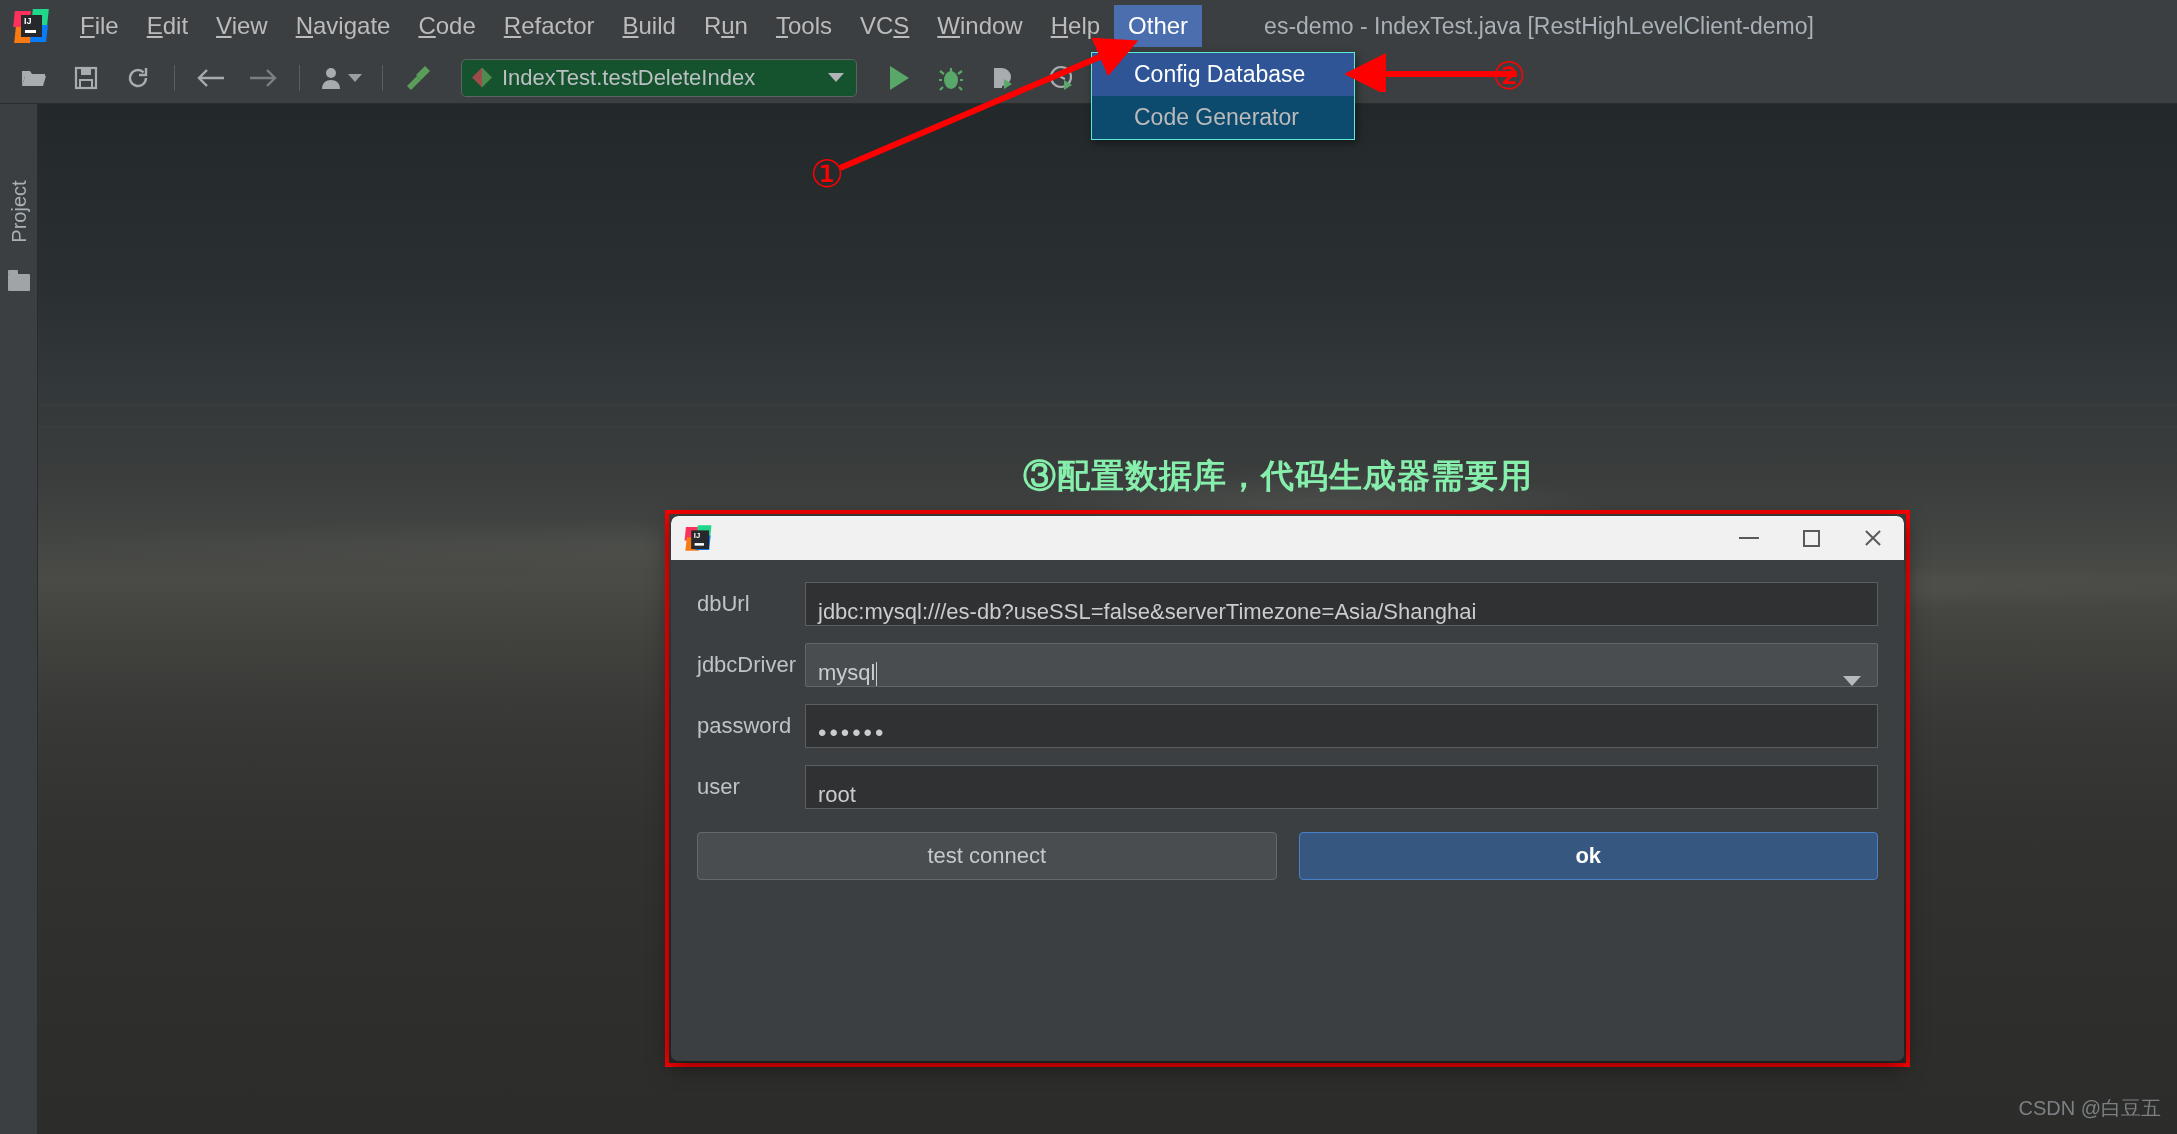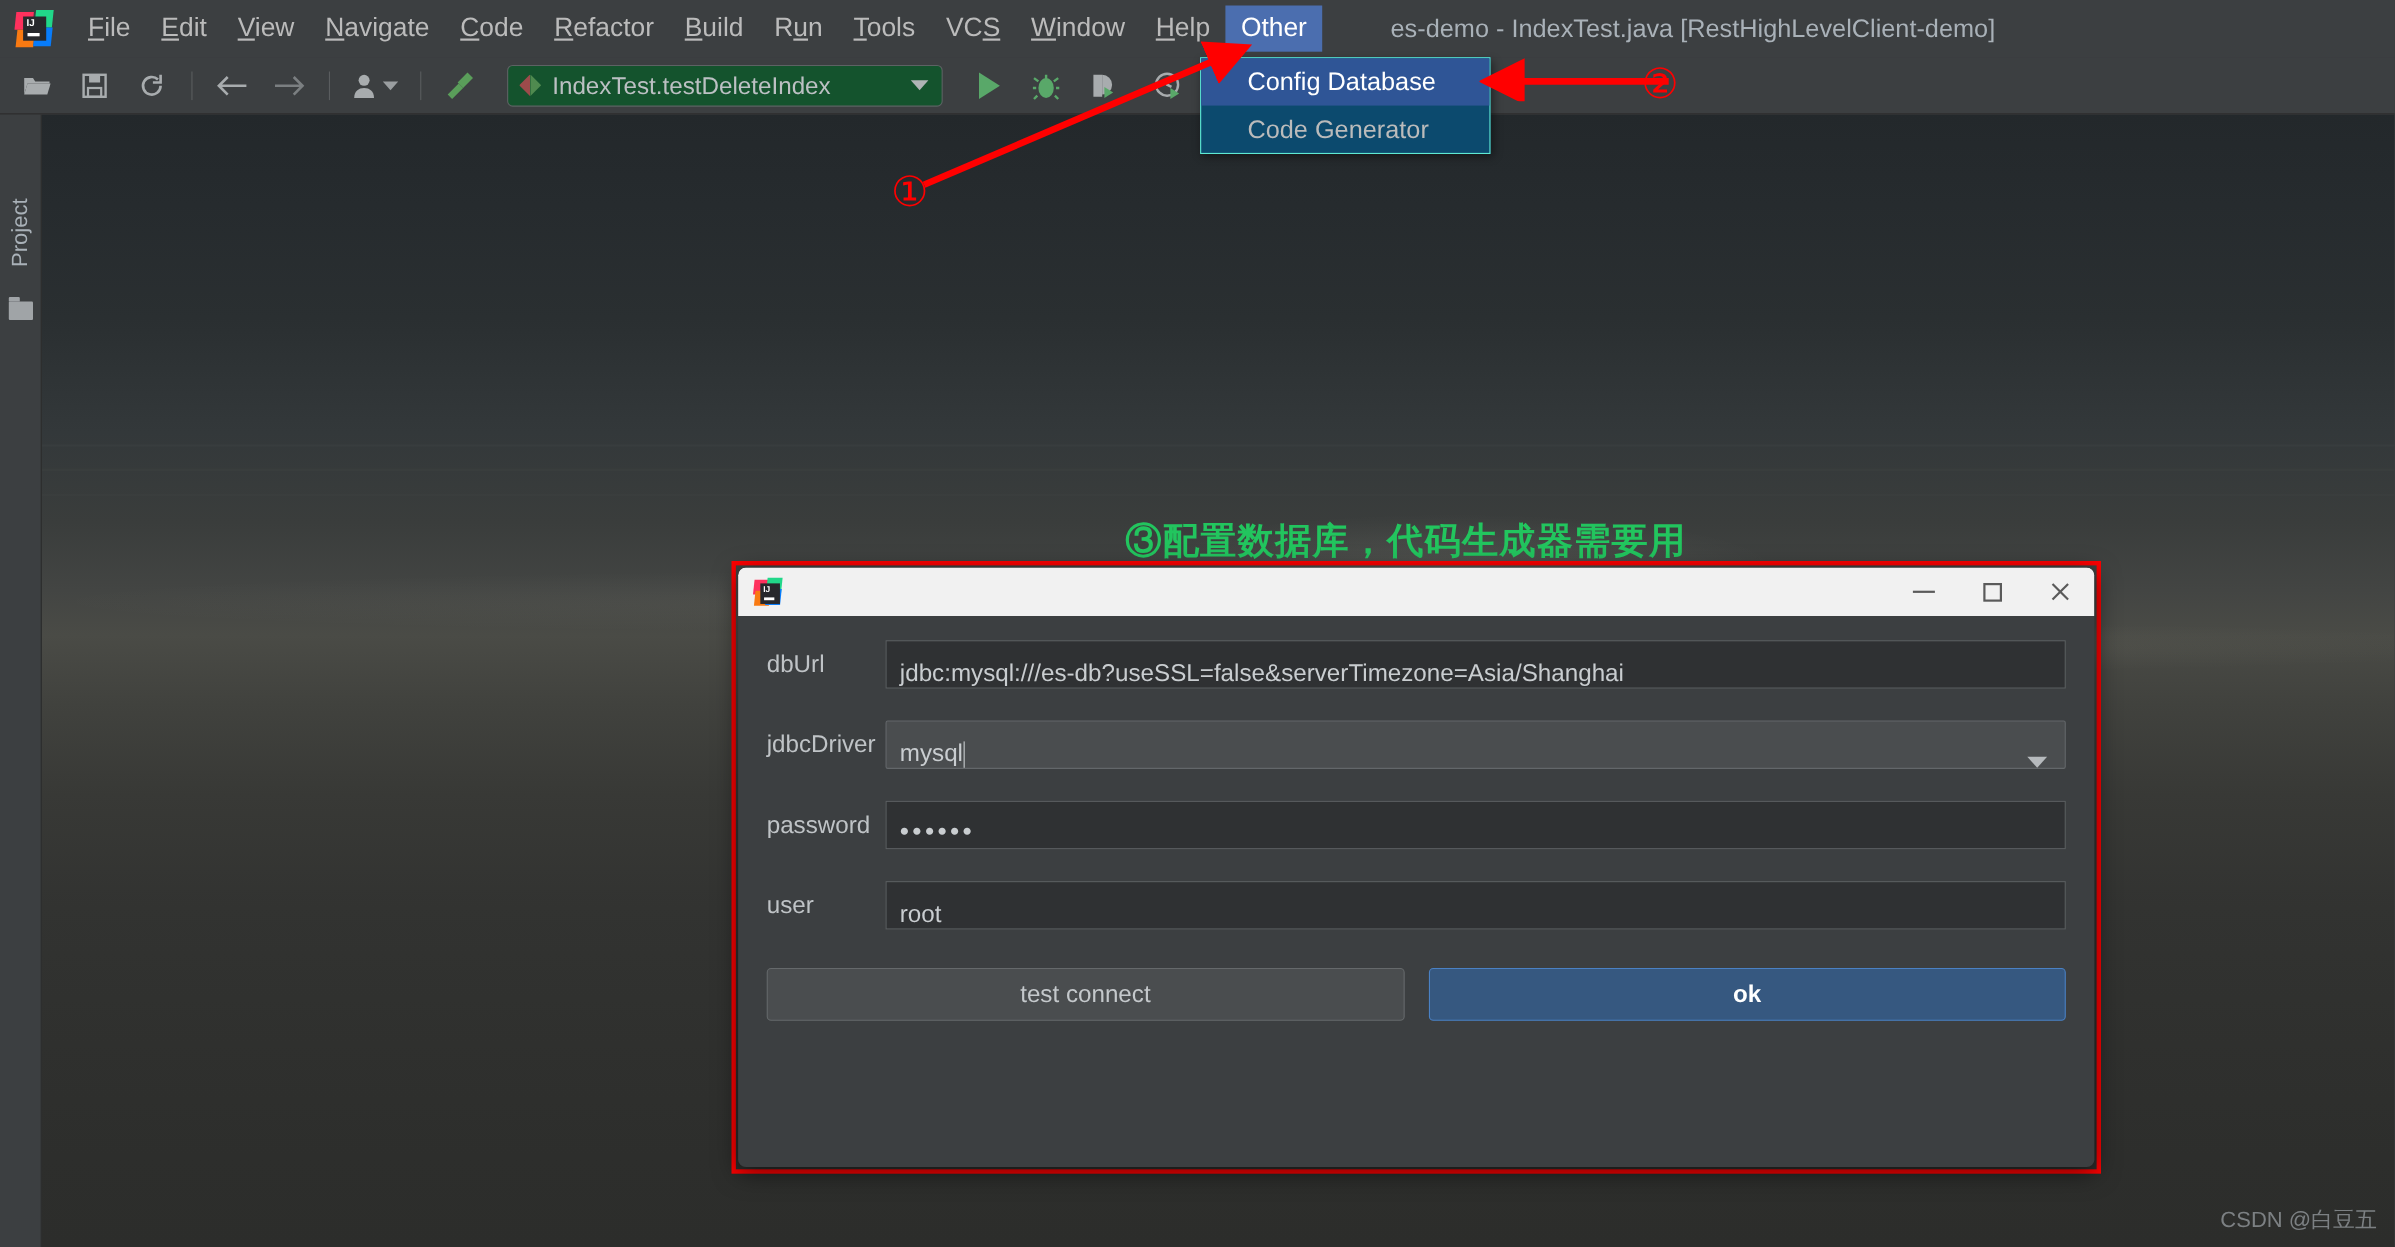--- a/index.html
+++ b/index.html
@@ -193,27 +193,26 @@
     position: absolute;
     color: #ff0000;
     font-size: 38px;
     z-index: 45;
     line-height: 1;
     font-family: "DejaVu Sans", sans-serif;
   }
   .anno-arrow { position:absolute; z-index:44; }
   .anno-cn {
     position: absolute;
-    color: #22c55e;
+    color: #86efac;
     font-size: 33px;
     font-weight: bold;
     white-space: nowrap;
     z-index: 45;
     letter-spacing: 1px;
-    margin-top: 16px;
   }
 
   
   .red-frame {
     position: absolute;
     left: 665px; top: 510px;
     width: 1245px; height: 557px;
     border: 4px solid #ff0000;
     z-index: 50;
   }
@@ -252,21 +251,21 @@
   .wbtn .cls::after  { transform: rotate(-45deg); }
 
   .dlg-body {
     flex: 1 1 auto;
     padding: 22px 26px 14px 26px;
     display: flex; flex-direction: column;
   }
   .frow {
     display: flex; align-items: center;
     height: 44px;
-    margin-bottom: 29px;
+    margin-bottom: 17px;
   }
   .flabel {
     width: 108px;
     color: #bfc3c6;
     font-size: 22px;
     flex: 0 0 auto;
   }
   .finput {
     flex: 1 1 auto;
     height: 44px;

